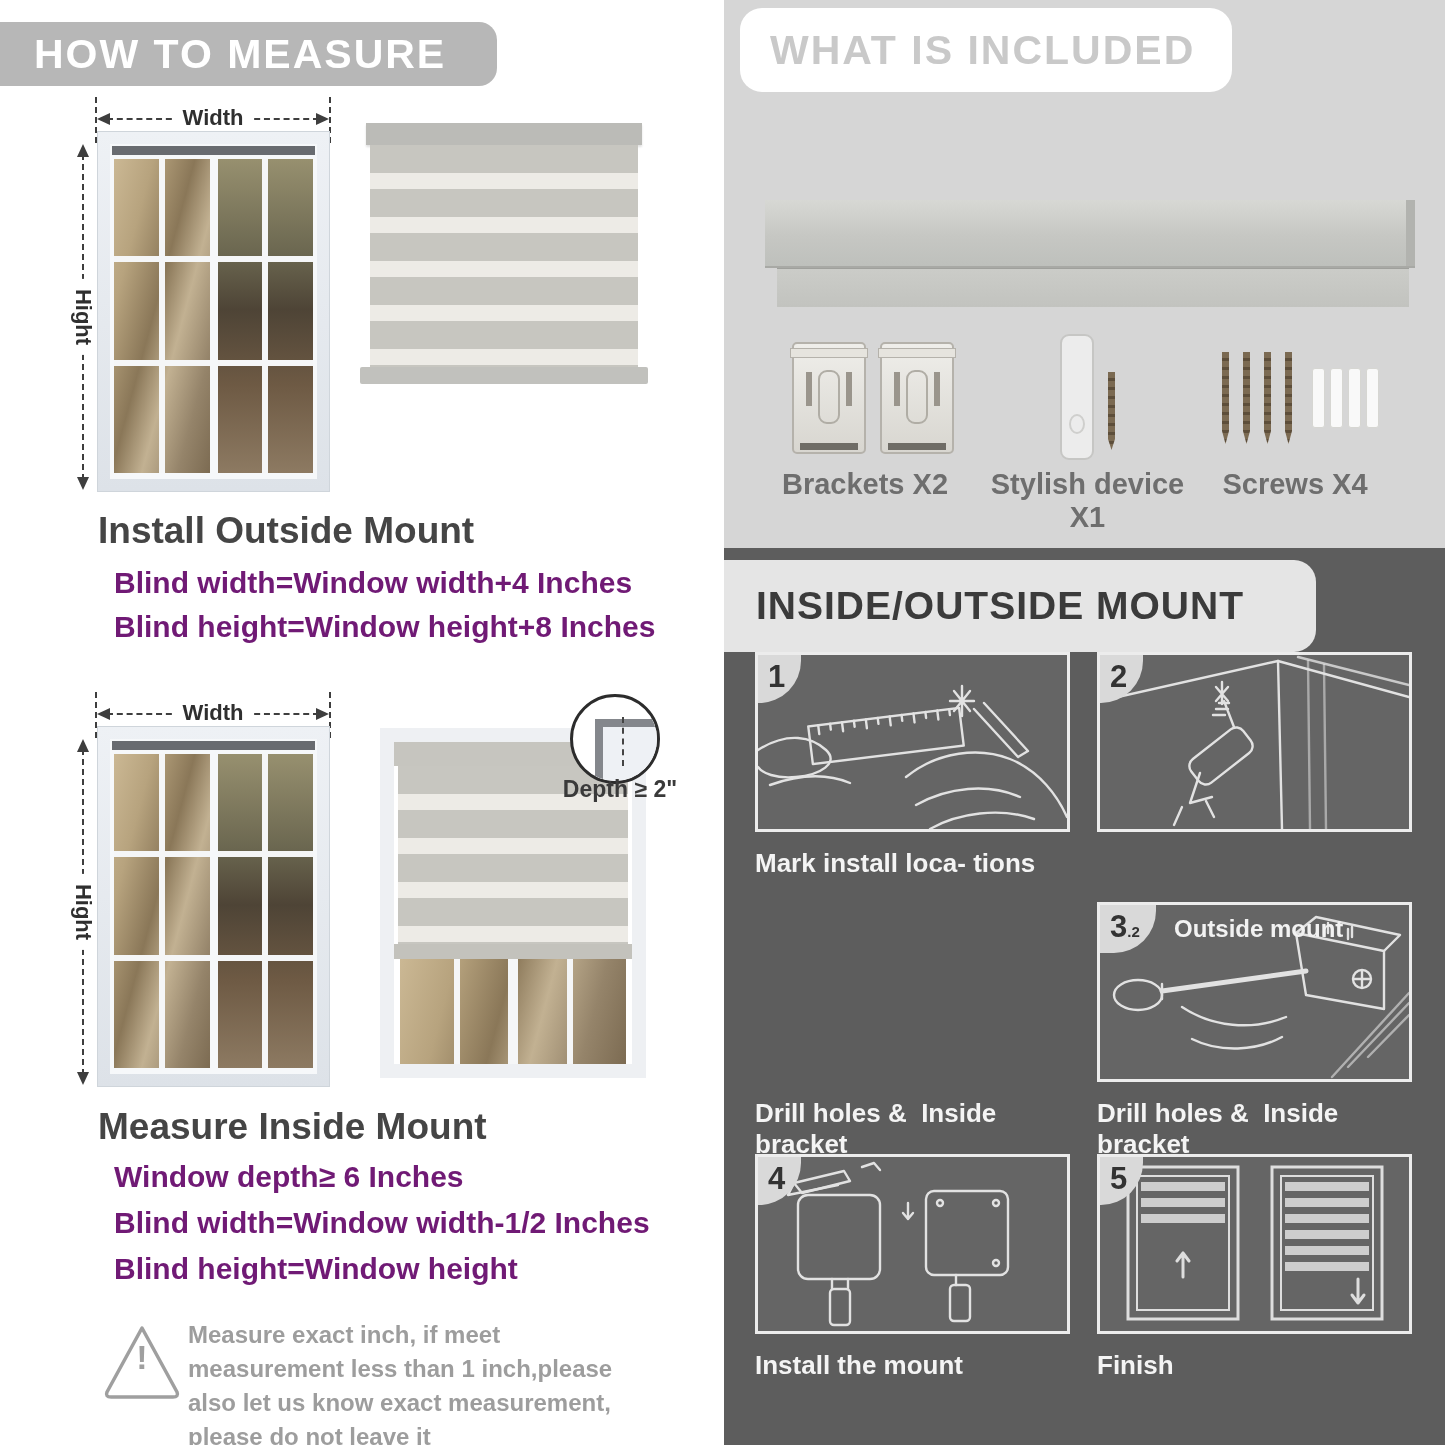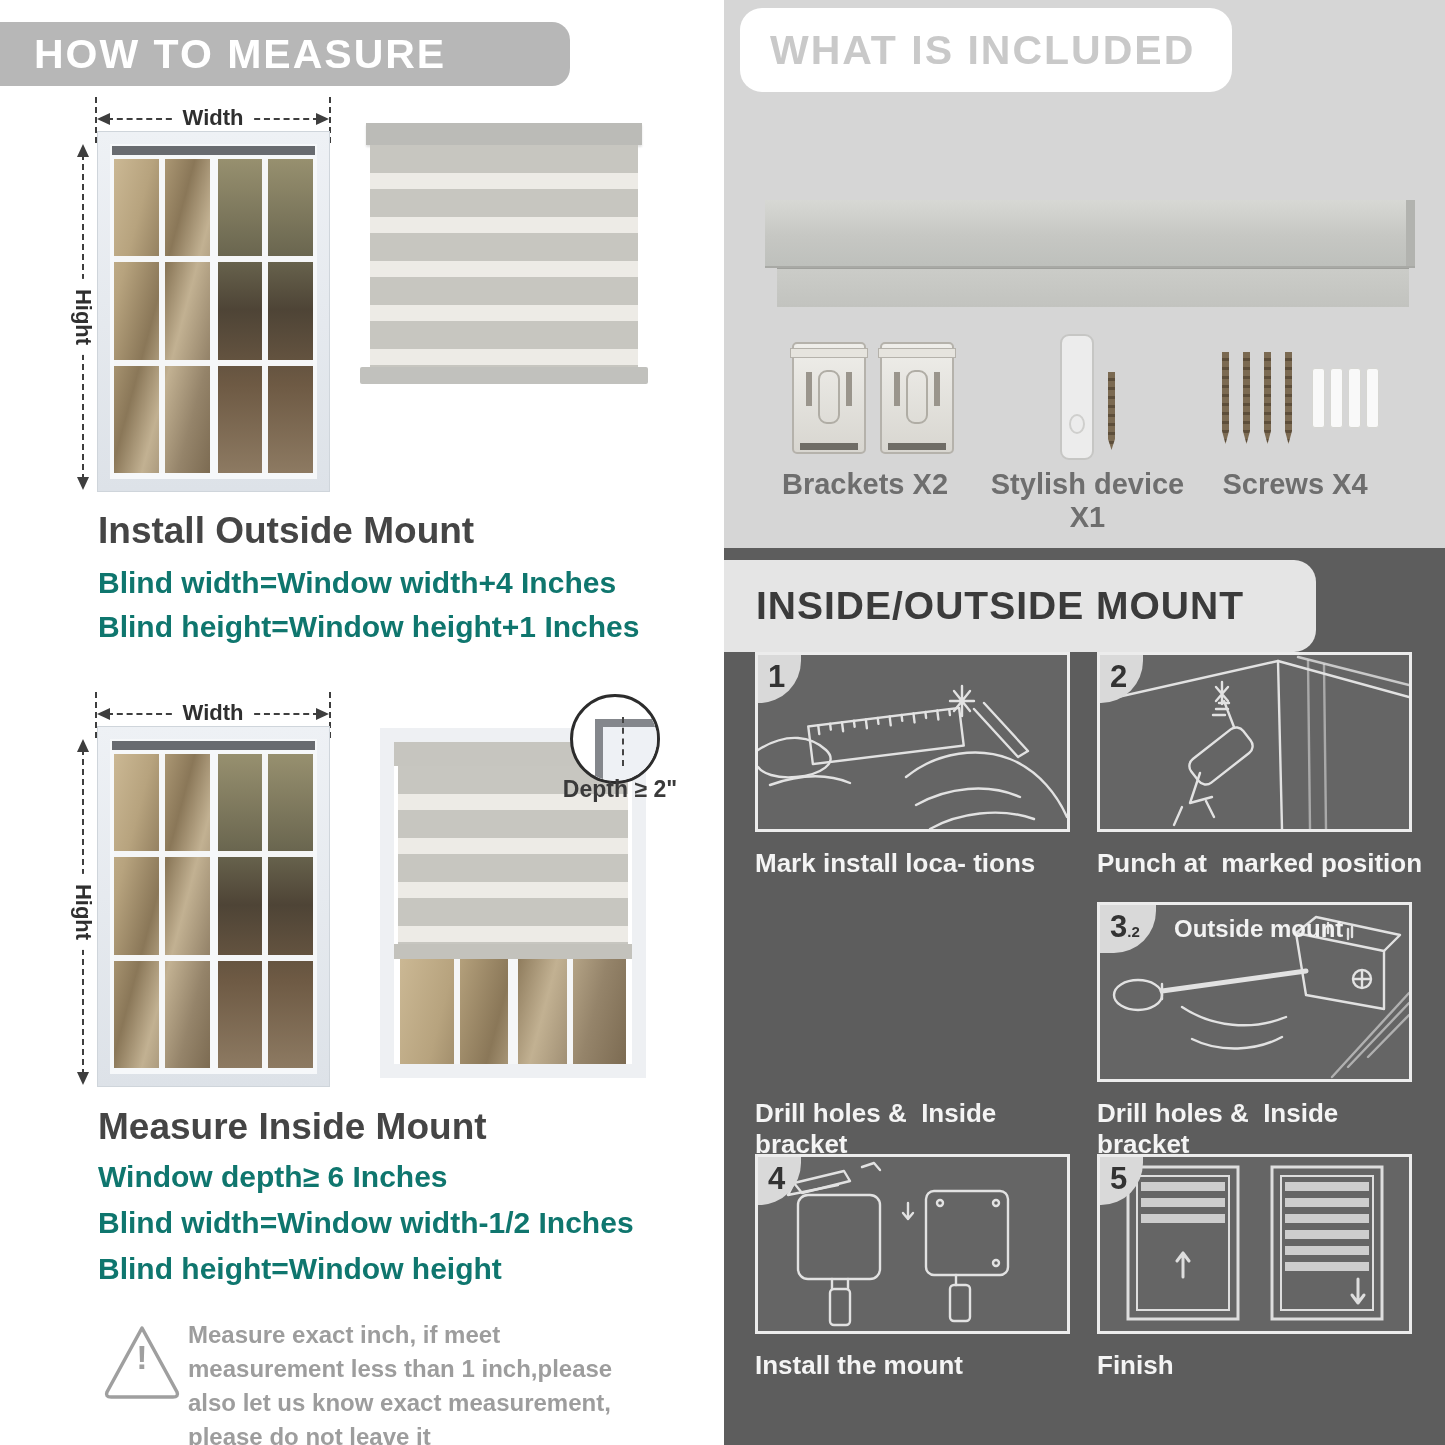--- a/index.html
+++ b/index.html
@@ -1,24 +1,24 @@
 <!DOCTYPE html>
 <html><head>
 <meta charset="utf-8">
 <style>
   html,body{margin:0;padding:0;background:#fff;}
   #root{position:relative;width:1445px;height:1445px;background:#fff;overflow:hidden;
         font-family:"Liberation Sans",sans-serif;}
   .abs{position:absolute;}
   
-  .lhdr{left:0;top:22px;width:570px;height:64px;background:#b7b7b7;border-radius:0 18px 18px 0;}
+  .lhdr{left:0;top:22px;width:497px;height:64px;background:#b7b7b7;border-radius:0 18px 18px 0;}
   .lhdr span{display:block;padding-left:34px;line-height:64px;font-size:41px;font-weight:700;
              color:#fff;letter-spacing:2px;}
   .mtitle{font-size:37px;font-weight:700;color:#454545;}
-  .mline{font-size:30px;font-weight:700;color:#0f766e;}
+  .mline{font-size:30px;font-weight:700;color:#701a75;margin-left:16px;}
   
   .dimh{height:26px;}
   .dimh .dline{position:absolute;left:12px;right:12px;top:12px;border-top:2px dashed #3e3e3e;}
   .dimh .lbl{position:absolute;left:50%;top:13px;transform:translate(-50%,-52%);background:#fff;
              padding:0 10px;font-size:22px;font-weight:700;color:#2f2f2f;}
   .dimh .ahl{position:absolute;left:2px;top:7px;width:0;height:0;border:6px solid transparent;
              border-right:13px solid #3e3e3e;border-left:0;}
   .dimh .ahr{position:absolute;right:2px;top:7px;width:0;height:0;border:6px solid transparent;
              border-left:13px solid #3e3e3e;border-right:0;}
   .dimh .tkl{position:absolute;left:0;top:-9px;height:46px;border-left:2px dashed #3e3e3e;}
@@ -142,21 +142,21 @@
   </div>
 
   <div class="abs" style="left:366px;top:123px;width:276px;height:262px;">
     <div class="abs" style="left:0;top:0;width:276px;height:22px;background:#bbbbb7;box-shadow:0 2px 2px rgba(0,0,0,.12);"></div>
     <div class="abs stripes" style="left:4px;top:22px;width:268px;height:222px;"></div>
     <div class="abs" style="left:-6px;top:244px;width:288px;height:17px;background:#c1c1bd;border-radius:2px;"></div>
   </div>
 
   <div class="abs mtitle" style="left:98px;top:510px;">Install Outside Mount</div>
   <div class="abs mline" style="left:98px;top:566px;">Blind width=Window width+4 Inches</div>
-  <div class="abs mline" style="left:98px;top:610px;">Blind height=Window height+1 Inches</div>
+  <div class="abs mline" style="left:98px;top:610px;">Blind height=Window height+8 Inches</div>
 
   <div class="abs dimh" style="left:95px;top:701px;width:236px;">
     <div class="tkl"></div>
     <div class="tkr"></div>
     <div class="dline"></div>
     <div class="ahl"></div>
     <div class="ahr"></div>
     <span class="lbl">Width</span>
   </div>
 
@@ -303,21 +303,20 @@
         <path d="M208 6 L210 174 M224 10 L226 174" opacity=".55"></path>
         <path d="M116 32 l12 14 M128 32 l-12 14 M122 27 v22"></path>
         <rect x="88" y="86" width="66" height="30" rx="9" transform="rotate(-38 121 101)"></rect>
         <path d="M134 72 L124 46 M116 54 h12 M113 60 h12 M119 48 h10"></path>
         <path d="M100 118 l-10 30 l22 -6"></path>
         <path d="M82 152 l-8 18 M106 146 l8 16"></path>
       </g>
     </svg>
     <div class="badge"><span>2</span></div>
   </div>
-  <div class="abs cap" style="left:1097px;top:848px;">Punch at  marked position</div>
 
   <div class="abs cap" style="left:755px;top:1098px;">Drill holes &amp;  Inside bracket</div>
 
   <div class="abs panel" style="left:1097px;top:902px;">
     <svg viewBox="0 0 309 174">
       <g stroke="#e2e2e2" stroke-width="2.4" fill="none" stroke-linecap="round" stroke-linejoin="round">
         <path d="M268 152 L309 110 M248 162 L309 98 M232 172 L309 88" opacity=".6"></path>
         <path d="M196 28 L284 46 L284 104 L206 90 Z"></path>
         <path d="M196 28 L216 12 L300 30 L284 46"></path>
         <path d="M224 20 v10 M228 18 v10 M248 24 v10 M252 22 v10"></path>

